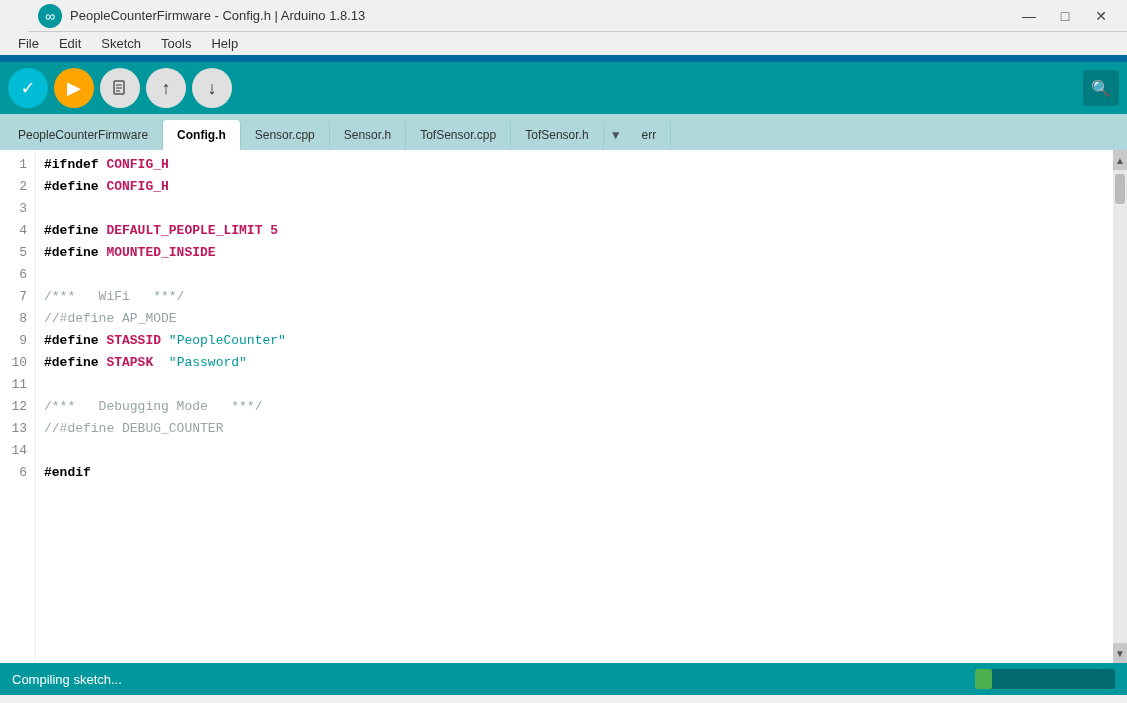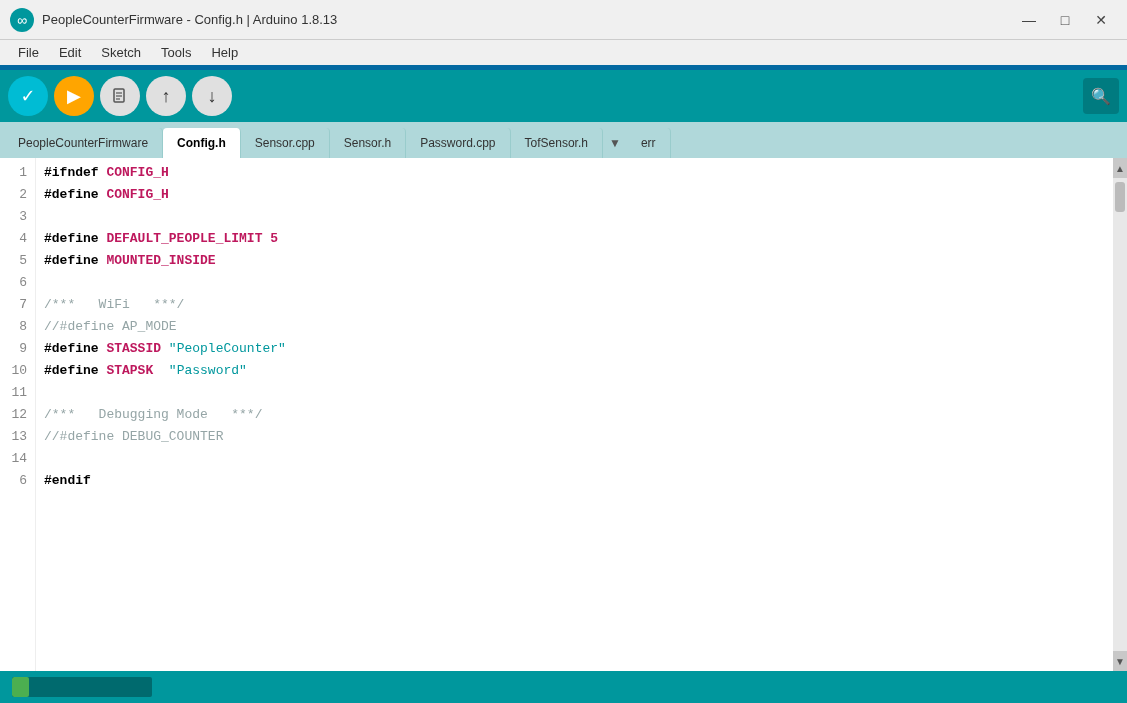--- a/index.html
+++ b/index.html
@@ -1,25 +1,26 @@
 <!DOCTYPE html>
 <html><head>
   <meta charset="utf-8">
   <style>
     * { margin: 0; padding: 0; box-sizing: border-box; }
     body { font-family: 'Segoe UI', Arial, sans-serif; background: #f0f0f0; width: 1127px; height: 703px; overflow: hidden; }
 
     
     .titlebar {
       background: #f0f0f0;
-      height: 40px;
+      height: 32px;
       display: flex;
       align-items: center;
       padding: 0 10px;
       border-bottom: 1px solid #ccc;
+      margin-left: 28px;
     }
     .titlebar-logo {
       width: 24px; height: 24px;
       background: #00979d;
       border-radius: 50%;
       display: flex; align-items: center; justify-content: center;
       margin-right: 8px;
       flex-shrink: 0;
     }
     .titlebar-logo::before {
@@ -44,23 +45,23 @@
       display: flex; align-items: center; justify-content: center;
       font-size: 14px;
       color: #444;
     }
 
     
     .menubar {
       background: #f0f0f0;
       height: 30px;
       display: flex;
-      align-items: center;
+      align-items: flex-start;
       padding: 0 8px;
-      border-bottom: 5px solid #0369a1;
+      border-bottom: 7px solid #0369a1;
     }
     .menubar-item {
       padding: 4px 10px;
       font-size: 13px;
       cursor: pointer;
       color: #333;
       border-radius: 3px;
     }
 
     
@@ -287,21 +288,21 @@
     <button class="toolbar-btn open" title="Open">↑</button>
     <button class="toolbar-btn save" title="Save">↓</button>
     <button class="toolbar-search" title="Search">🔍</button>
   </div>
 
   <div class="tabs">
     <div class="tab">PeopleCounterFirmware</div>
     <div class="tab active">Config.h</div>
     <div class="tab">Sensor.cpp</div>
     <div class="tab">Sensor.h</div>
-    <div class="tab">Password.cpp</div>
+    <div class="tab">TofSensor.cpp</div>
     <div class="tab">TofSensor.h</div>
     <button class="tabs-arrow">▼</button>
     <div class="tab">err</div>
   </div>
 
   <div class="editor-wrapper">
     <div class="editor-body">
       <div class="editor-container">
         <div class="line-numbers">
           <div>1</div>
@@ -340,19 +341,20 @@
         <button class="scrollbar-up">▲</button>
         <div class="scrollbar-track">
           <div class="scrollbar-thumb"></div>
         </div>
         <button class="scrollbar-down">▼</button>
       </div>
     </div>
   </div>
 
   <div class="statusbar">
+    <span class="statusbar-text">Compiling sketch...</span>
     <div class="progress-container">
       <div class="progress-bar">
         <div class="progress-fill" style="width: 12%;"></div>
       </div>
     </div>
   </div>
 </div>
 
 </body></html>

